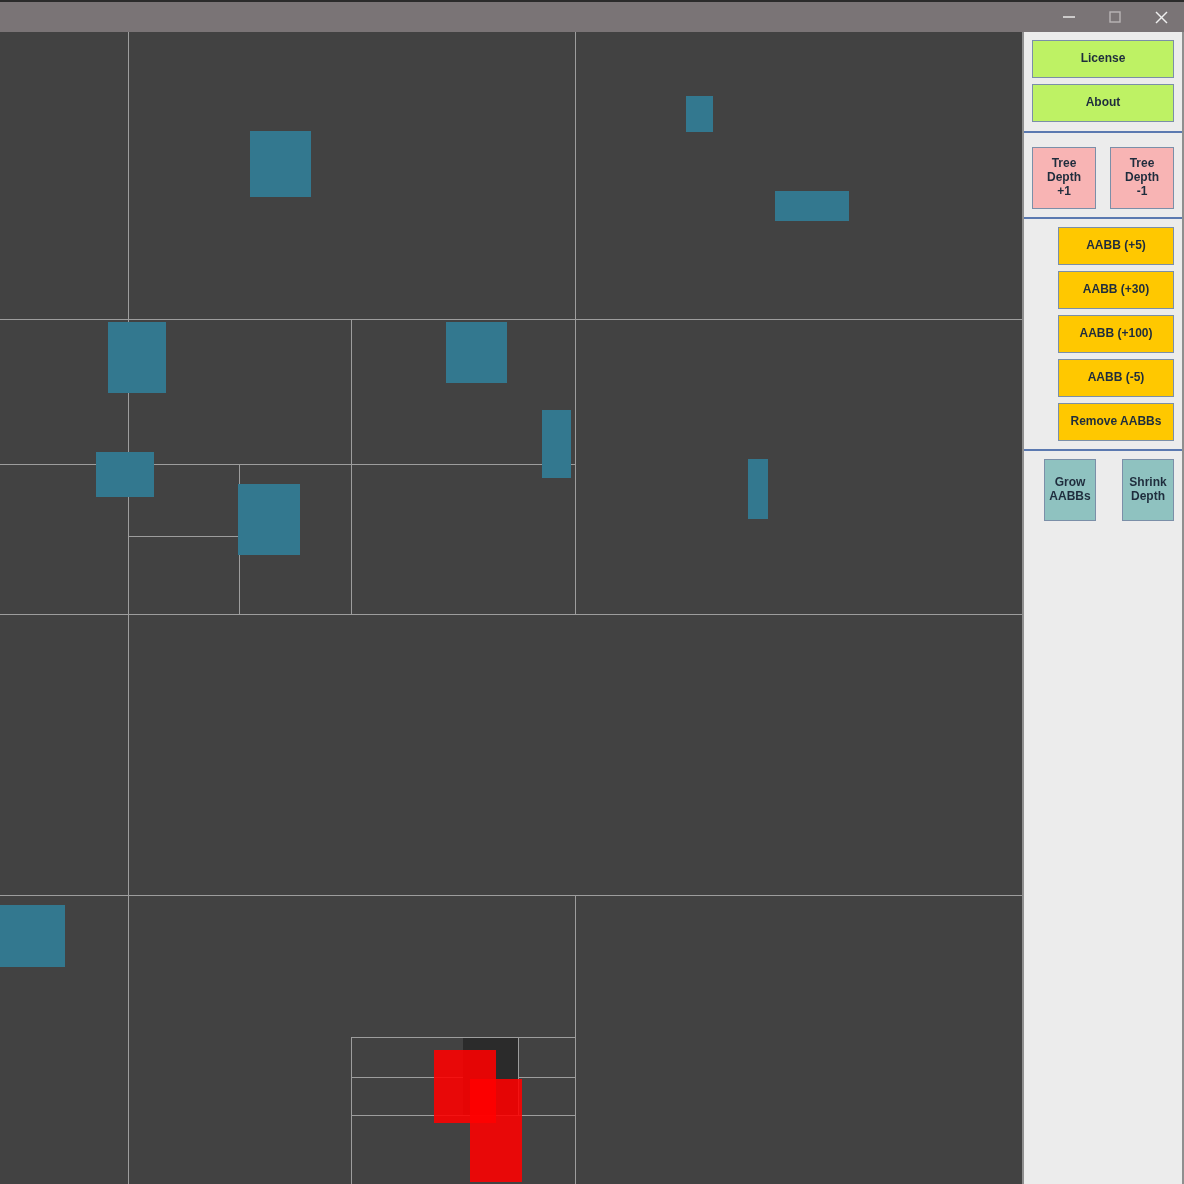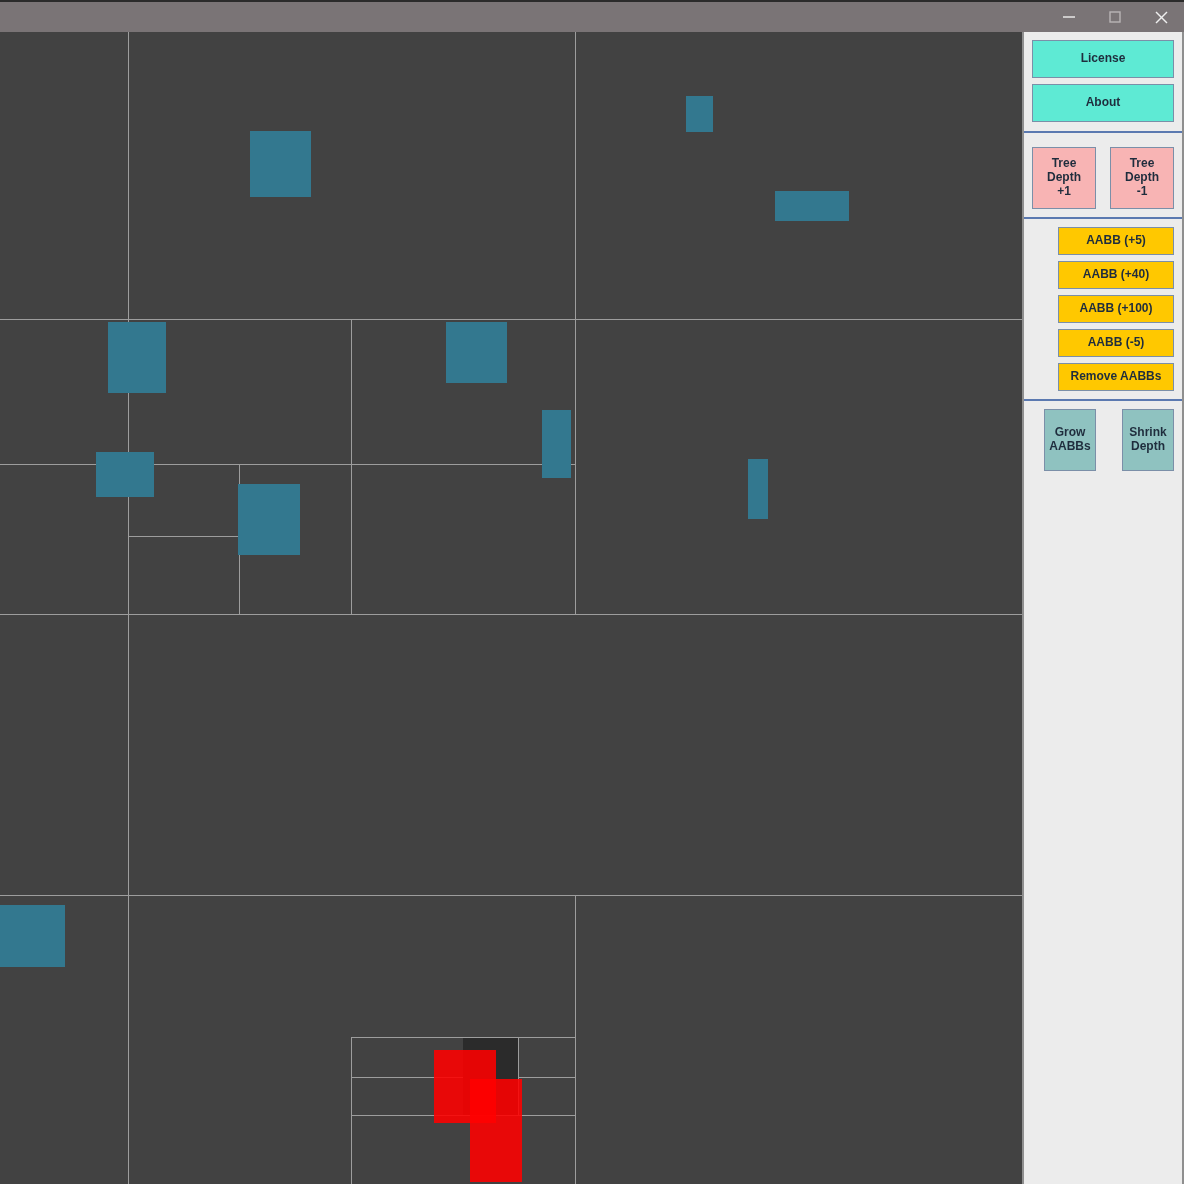--- a/index.html
+++ b/index.html
@@ -58,26 +58,26 @@
     display: flex; align-items: center; justify-content: center;
     text-align: center;
     border: 1px solid #7b8fa8;
     font-size: 12px; font-weight: bold;
     color: #1f2d3d;
     line-height: 1.15;
     white-space: pre-line;
     cursor: pointer;
     user-select: none;
   }
-  .btn-plain { background: #5eead4; height: 38px; margin-bottom: 6px; }
+  .btn-plain { background: #bef264; height: 38px; margin-bottom: 6px; }
   .btn-plain:last-child { margin-bottom: 1px; }
 
   .btn-gray   { background: #c0c0c0; height: 86px; }
   .btn-pink   { background: #f8b4b4; height: 62px; }
-  .btn-yellow { background: #ffc800; height: 28px; margin-bottom: 6px; margin-left: 26px; }
+  .btn-yellow { background: #ffc800; height: 38px; margin-bottom: 6px; margin-left: 26px; }
   .btn-yellow:last-child { margin-bottom: 0; }
   .btn-teal   { background: #8fc2c0; height: 62px; margin-left: 12px; }
 
   .row2 { display: flex; gap: 14px; }
   .row2 > .btn { flex: 1 1 0; }
 
   .spacer { flex: 1 1 auto; }
 </style>
 </head>
 <body>
@@ -153,21 +153,21 @@
 Depth
 +1</div>
           <div class="btn btn-pink">Tree
 Depth
 -1</div>
         </div>
       </div>
       <div class="sep" style="background: rgb(91, 121, 176);"></div>
       <div class="group">
         <div class="btn btn-yellow">AABB (+5)</div>
-        <div class="btn btn-yellow">AABB (+40)</div>
+        <div class="btn btn-yellow">AABB (+30)</div>
         <div class="btn btn-yellow">AABB (+100)</div>
         <div class="btn btn-yellow">AABB (-5)</div>
         <div class="btn btn-yellow">Remove AABBs</div>
       </div>
       <div class="sep" style="background: rgb(91, 121, 176);"></div>
       <div class="group">
         <div class="row2">
           <div class="btn btn-teal">Grow
 AABBs</div>
           <div class="btn btn-teal">Shrink

